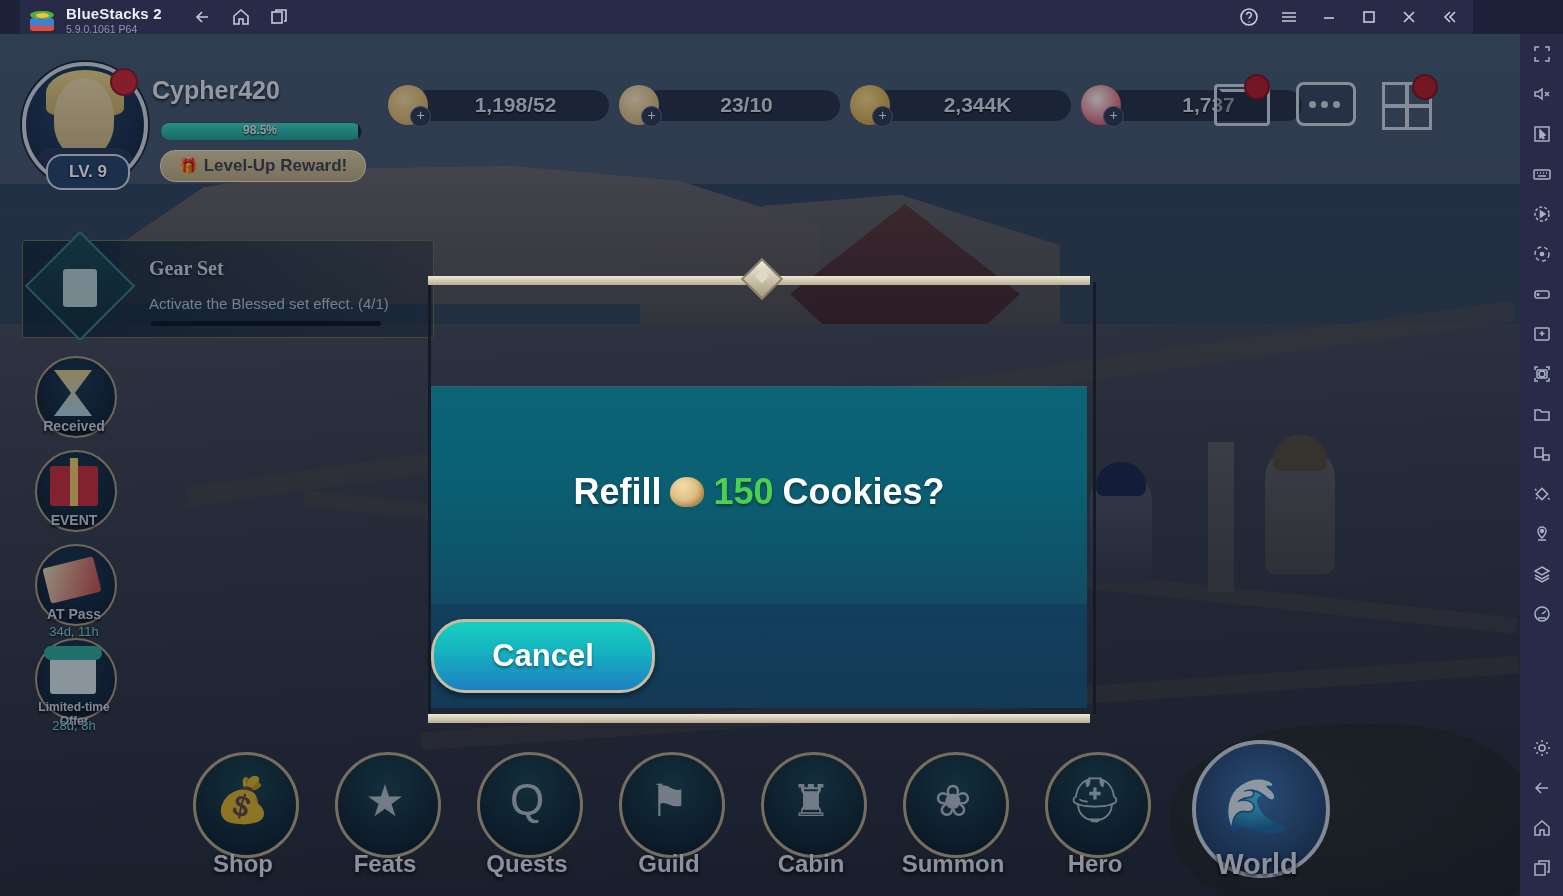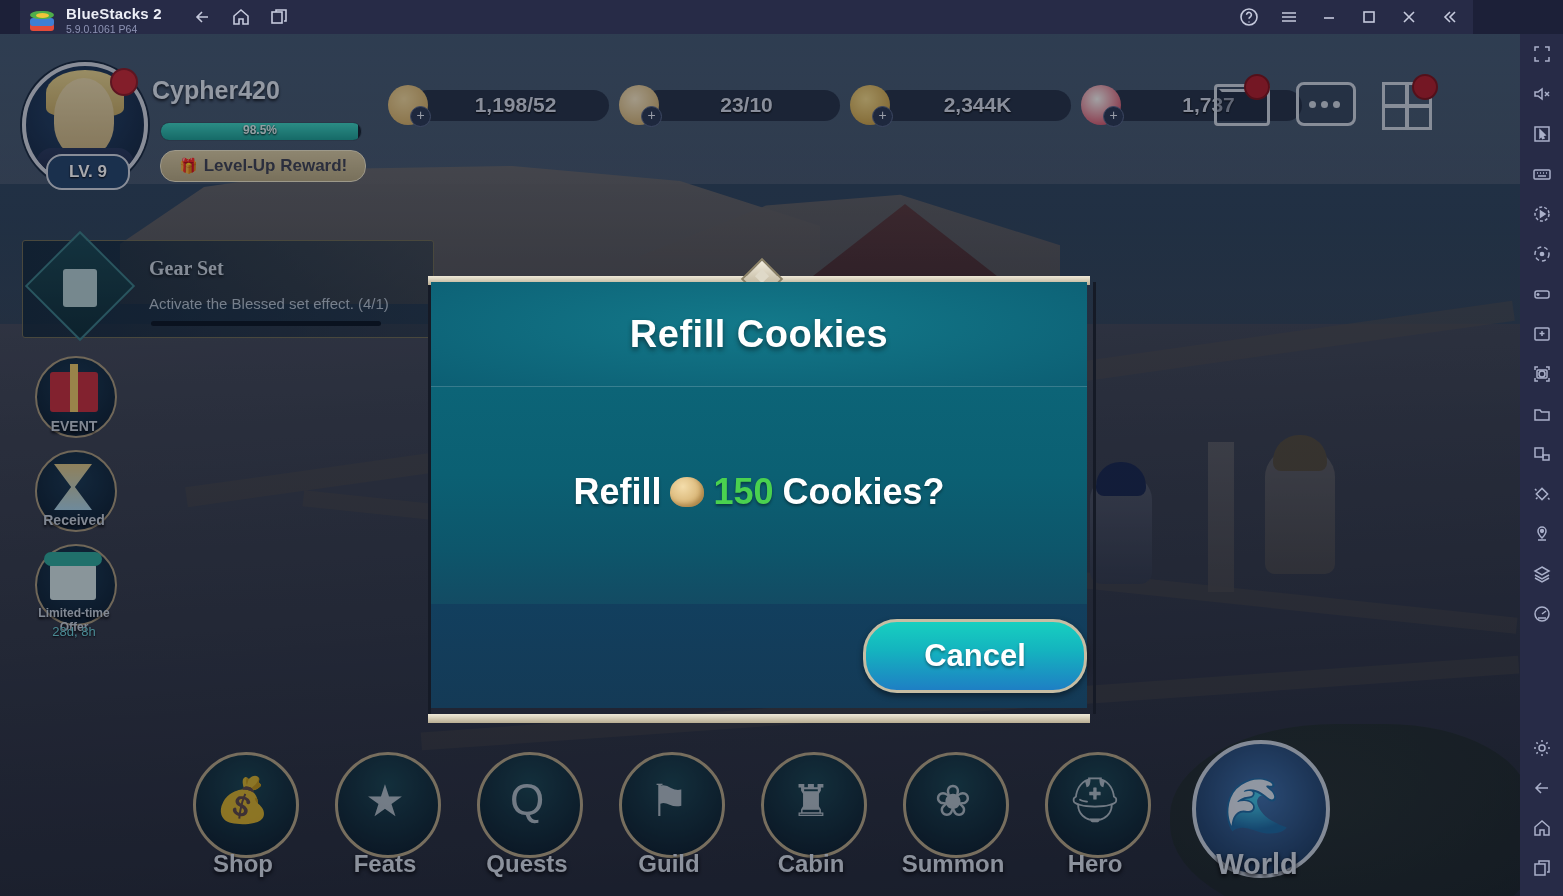--- a/index.html
+++ b/index.html
@@ -144,21 +144,21 @@
   .dlg-title{color:#fff;font-size:38px;font-weight:bold;text-shadow:0 3px 5px rgba(0,0,0,.45);letter-spacing:.5px;}
   .dlg-sep{position:absolute;left:0;top:104px;width:656px;height:1px;background:rgba(255,255,255,.18);}
   .dlg-body{position:absolute;left:0;top:105px;width:656px;height:217px;background:linear-gradient(180deg,#0c6477 0%,#0b6073 40%,#0d566b 75%,#134b63 100%);
             display:flex;align-items:center;justify-content:center;}
   .dlg-msg{display:flex;align-items:center;gap:9px;color:#fff;font-size:36px;font-weight:bold;text-shadow:0 2px 3px rgba(0,0,0,.4);
            transform:translateY(-4px);}
   .msg-cookie{width:34px;height:30px;border-radius:50% 50% 45% 45%;background:radial-gradient(circle at 38% 32%,#f4ddab,#c89d55);
               box-shadow:inset -3px -3px 4px rgba(120,80,30,.4);}
   .msg-num{color:#4ad14f;}
   .dlg-foot{position:absolute;left:0;top:322px;width:656px;height:104px;background:linear-gradient(180deg,#123f5e,#143a56);
-            display:flex;align-items:center;justify-content:flex-end;gap:30px;}
+            display:flex;align-items:center;justify-content:flex-start;gap:30px;}
   .btn{position:relative;height:68px;border-radius:34px;border:3px solid #c6bda3;cursor:pointer;
        display:flex;align-items:center;justify-content:center;box-shadow:0 3px 6px rgba(0,0,0,.45);}
   .btn-cancel{width:218px;background:linear-gradient(180deg,#17cfc0 0%,#14b5bf 40%,#1e7fc4 100%);}
   .btn-cancel span{color:#fff;font-size:31px;font-weight:bold;text-shadow:0 2px 3px rgba(0,0,0,.4);}
   .btn-buy{width:216px;background:linear-gradient(180deg,#b860e2 0%,#9a4fd6 45%,#6d4fc4 100%);padding:0;}
   .buy-inner{position:absolute;left:46px;top:11px;width:148px;height:42px;border-radius:21px;background:rgba(40,24,72,.55);
              display:flex;align-items:center;justify-content:center;}
   .buy-amt{color:#fff;font-size:27px;font-weight:bold;text-shadow:0 2px 3px rgba(0,0,0,.5);margin-left:26px;}
   .gem{position:absolute;left:16px;top:12px;width:44px;height:40px;z-index:3;
        background:linear-gradient(150deg,#fdf6f2 0%,#f26a80 28%,#d41f3d 60%,#96132c 100%);
@@ -283,27 +283,33 @@
       <div class="gs-diamond"></div>
       <div class="gs-ic"></div>
       <div class="gs-title">Gear Set</div>
       <div class="gs-desc">Activate the Blessed set effect. (4/1)</div>
       <div class="gs-prog"></div>
     </div>
 
     <div class="leftmenu">
       <div class="lm-item">
         <div class="lm-circle"></div>
+          <div class="lm-hour"></div>
+        <div class="lm-label">Received</div>
+      </div>
+      <div class="lm-item">
+        <div class="lm-circle"></div>
           <div class="lm-gift"></div>
         <div class="lm-label">EVENT</div>
       </div>
       <div class="lm-item">
         <div class="lm-circle"></div>
-          <div class="lm-hour"></div>
-        <div class="lm-label">Received</div>
+          <div class="lm-card"></div>
+        <div class="lm-label">AT Pass</div>
+        <div class="lm-sub">34d, 11h</div>
       </div>
       <div class="lm-item">
         <div class="lm-circle"></div>
           <div class="lm-box"></div>
         <div class="lm-label" style="font-size:12px">Limited-time Offer</div>
         <div class="lm-sub">28d, 8h</div>
       </div>
     </div>
 
     <div class="resbar">
@@ -397,23 +403,20 @@
         <div class="bn-glyph">🌊</div>
         <div class="bn-label">World</div>
         </div>
     </div>
 
     <div class="dim"></div>
     <div class="dialog">
       <div class="dlg-top"></div>
       <div class="dlg-diamond"></div>
 
-      <div class="dlg-head">
-        <div class="dlg-title">Refill Cookies</div>
-      </div>
       <div class="dlg-sep"></div>
 
       <div class="dlg-body">
         <div class="dlg-msg">
           <span>Refill</span>
           <span class="msg-cookie"></span>
           <span class="msg-num">150</span>
           <span>Cookies?</span>
         </div>
       </div>

